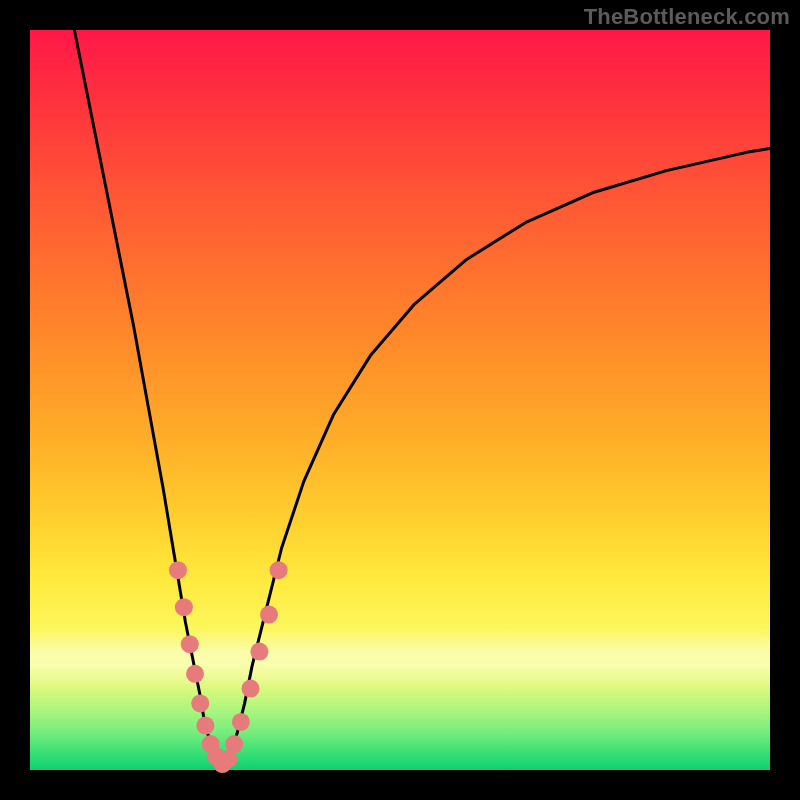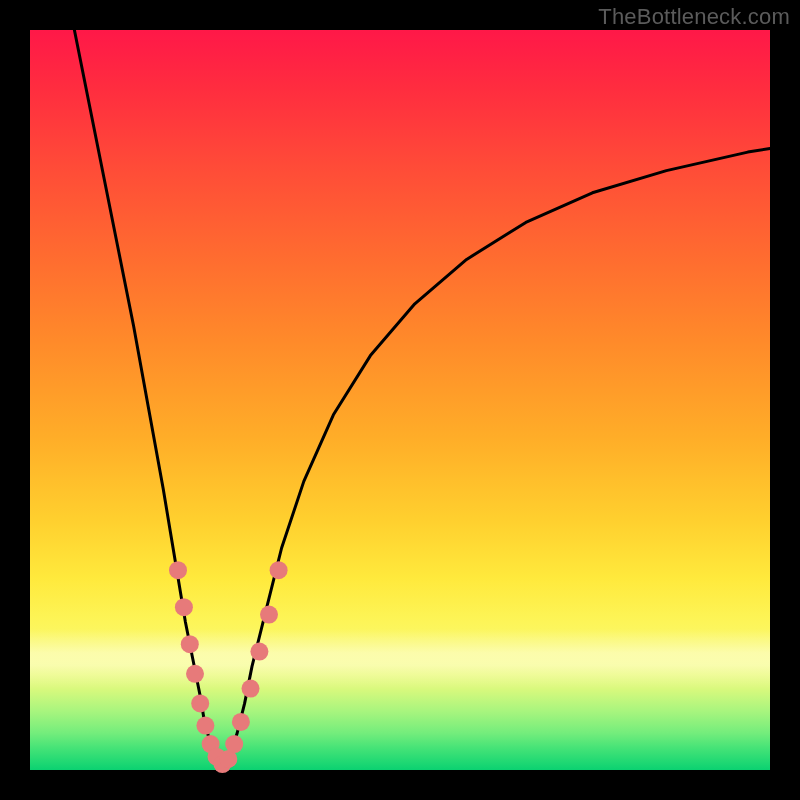--- a/index.html
+++ b/index.html
@@ -58,21 +58,21 @@
       rgba(255,255,220,0.55) 60%,
       rgba(255,255,220,0.0) 100%);
     pointer-events: none;
   }
   .watermark {
     position: absolute;
     top: 4px;
     right: 10px;
     color: #5b5b5b;
     font-size: 22px;
-    font-weight: 400;
+    font-weight: 700;
     letter-spacing: 0.2px;
     user-select: none;
   }
   svg.curves {
     position: absolute;
     left: 0;
     top: 0;
     width: 740px;
     height: 740px;
     overflow: visible;

